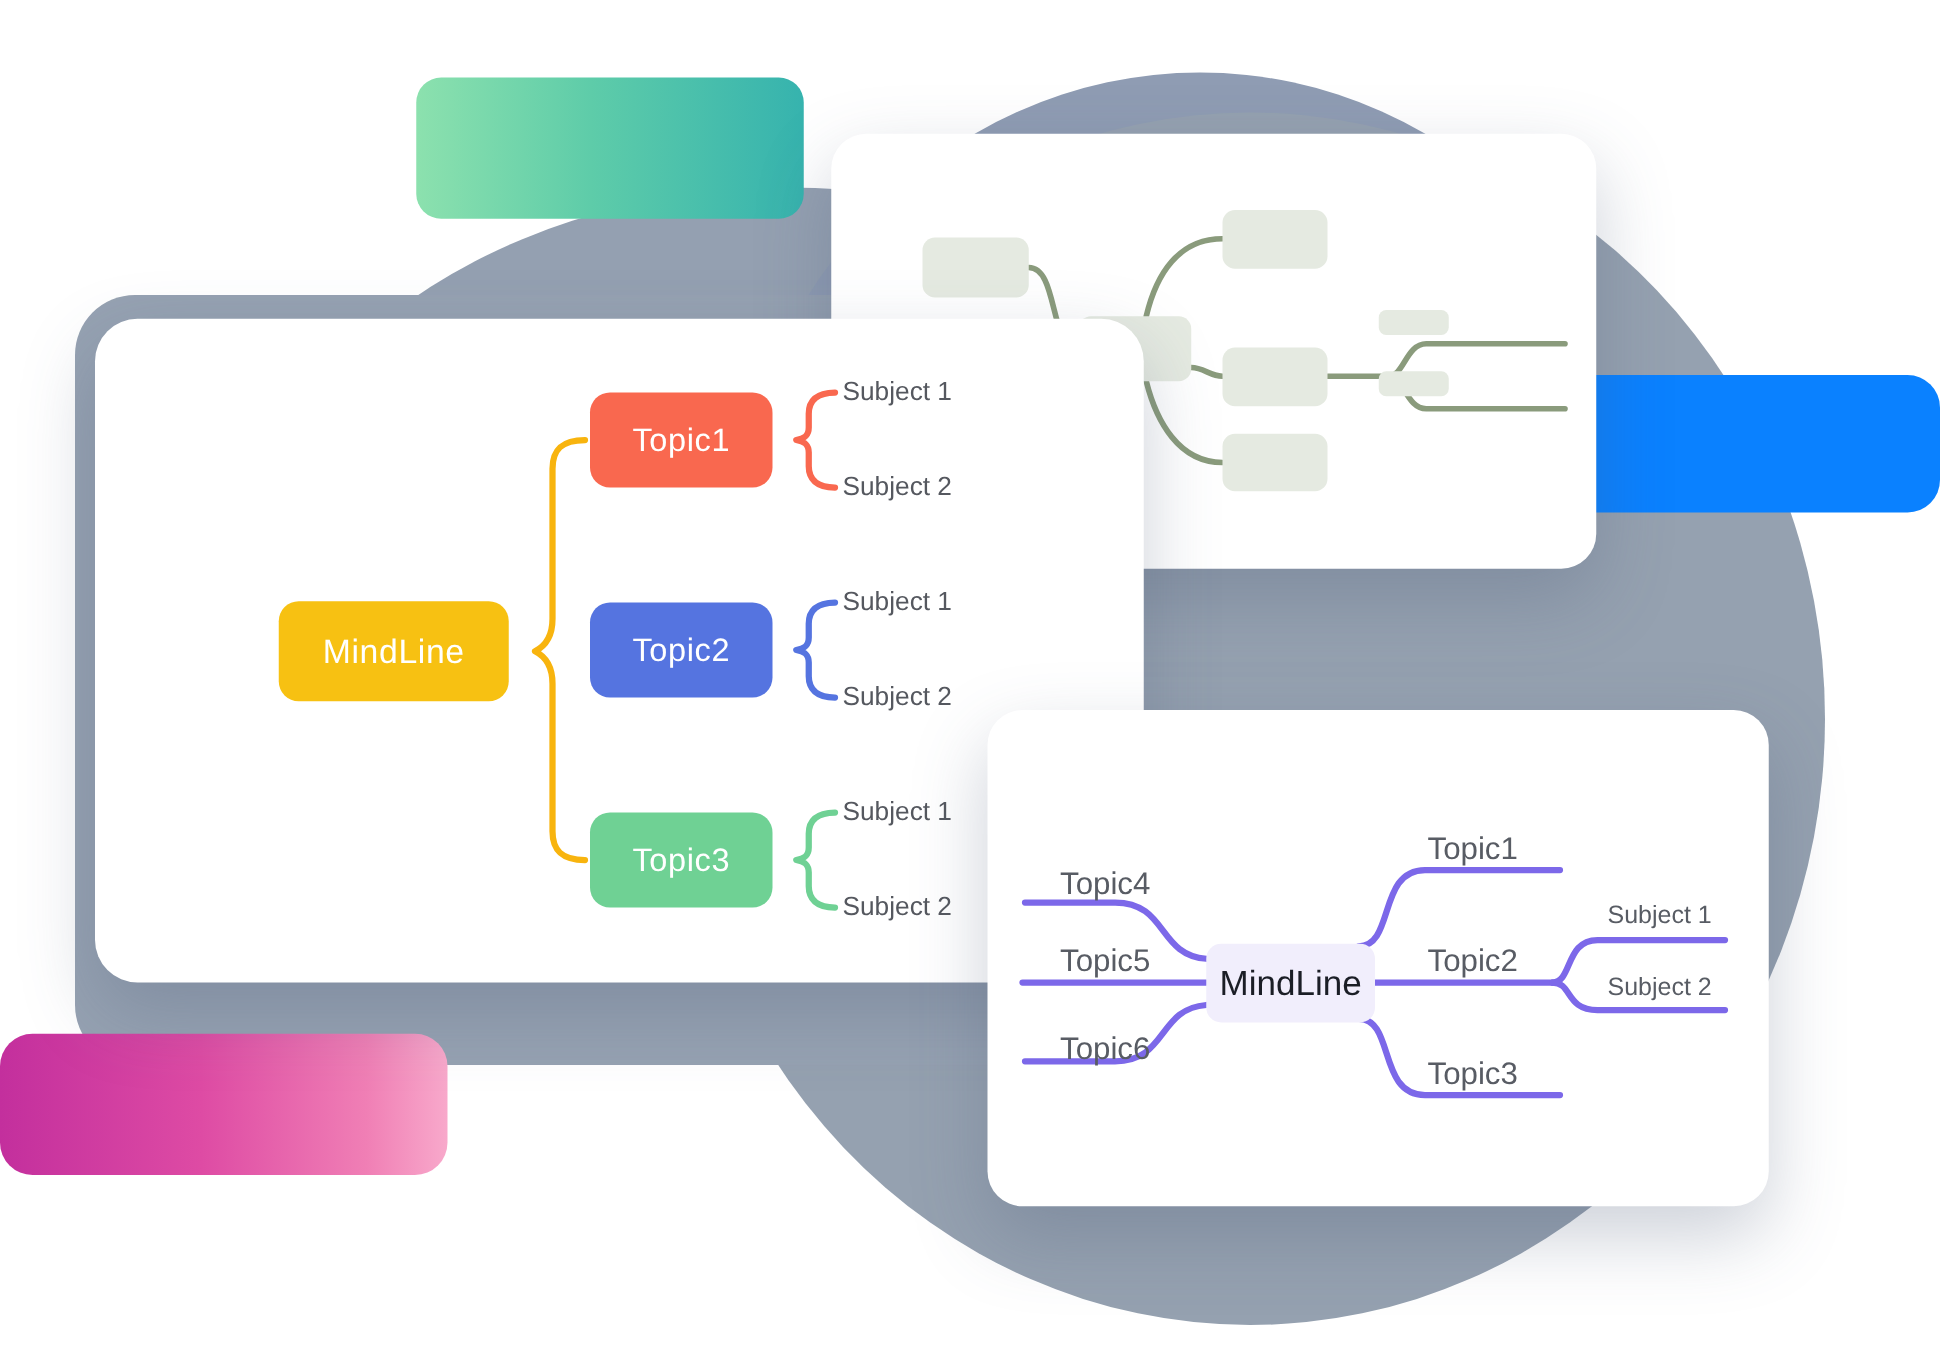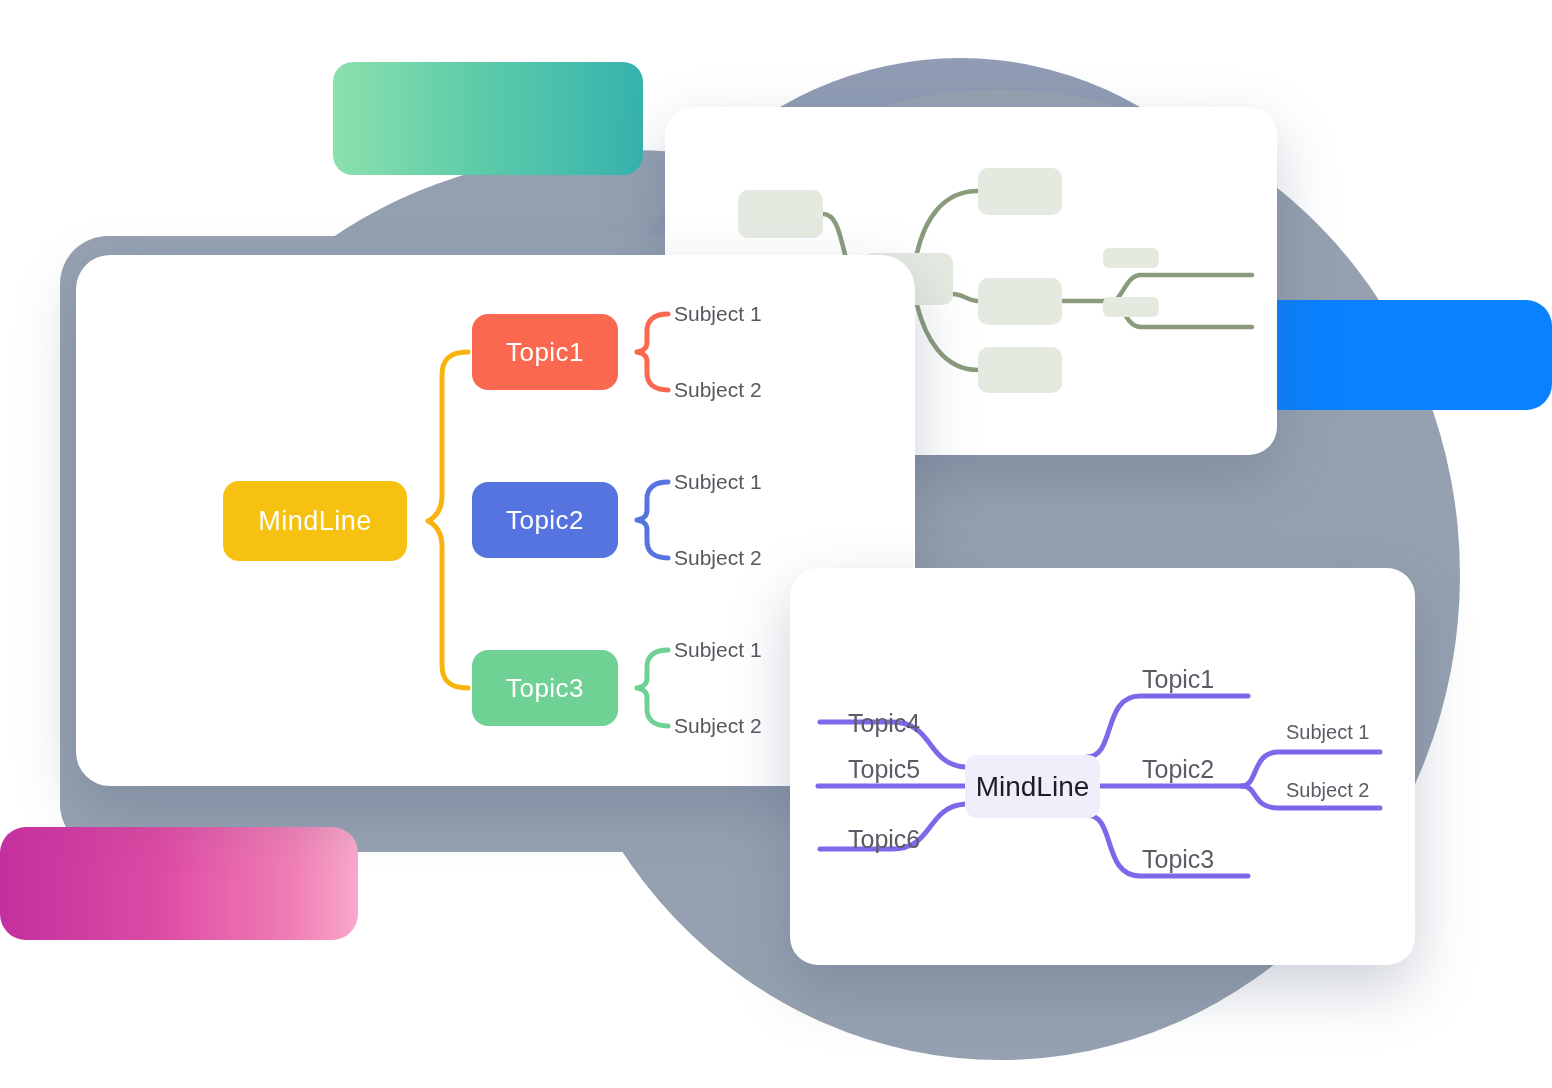--- a/index.html
+++ b/index.html
@@ -49,21 +49,21 @@
   #sn-c{left:198px;top:146px;width:90px;height:52px;}
   #sn-r1{left:313px;top:61px; width:84px;height:47px;}
   #sn-r2{left:313px;top:171px;width:84px;height:47px;}
   #sn-r3{left:313px;top:240px;width:84px;height:46px;}
   #sn-s1{left:438px;top:141px;width:56px;height:20px;border-radius:6px;}
   #sn-s2{left:438px;top:190px;width:56px;height:20px;border-radius:6px;}
   
   #root-node-r{left:175px;top:187px;width:135px;height:63px;background:#F1EEFC;border-radius:12px;
     color:#1B1E26;font-size:28px;font-weight:500;display:flex;align-items:center;justify-content:center;position:absolute;}
   .plabel{position:absolute;font-size:25px;color:#585C64;height:30px;line-height:30px;}
-  #pl-t4{left:58px;top:124px;margin-top:16px;} #pl-t5{left:58px;top:186px;} #pl-t6{left:58px;top:256px;}
+  #pl-t4{left:58px;top:124px;} #pl-t5{left:58px;top:186px;} #pl-t6{left:58px;top:256px;}
   #pl-t1{left:352px;top:96px;} #pl-t2{left:352px;top:186px;} #pl-t3{left:352px;top:276px;}
   .psub{position:absolute;font-size:20px;color:#585C64;height:24px;line-height:24px;}
   #pl-s1{left:496px;top:152px;} #pl-s2{left:496px;top:210px;}
 </style>
 </head>
 <body>
 
 <div class="canvas">
 
   <div class="blob" id="blob-wedge"></div>

